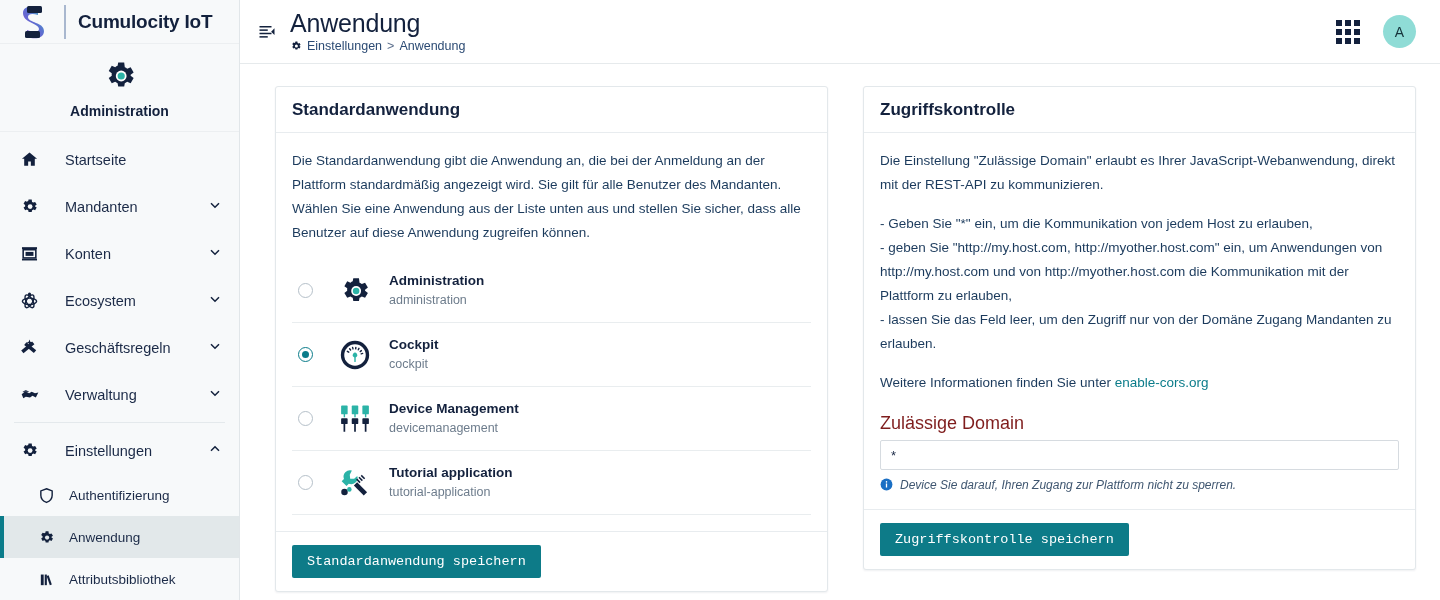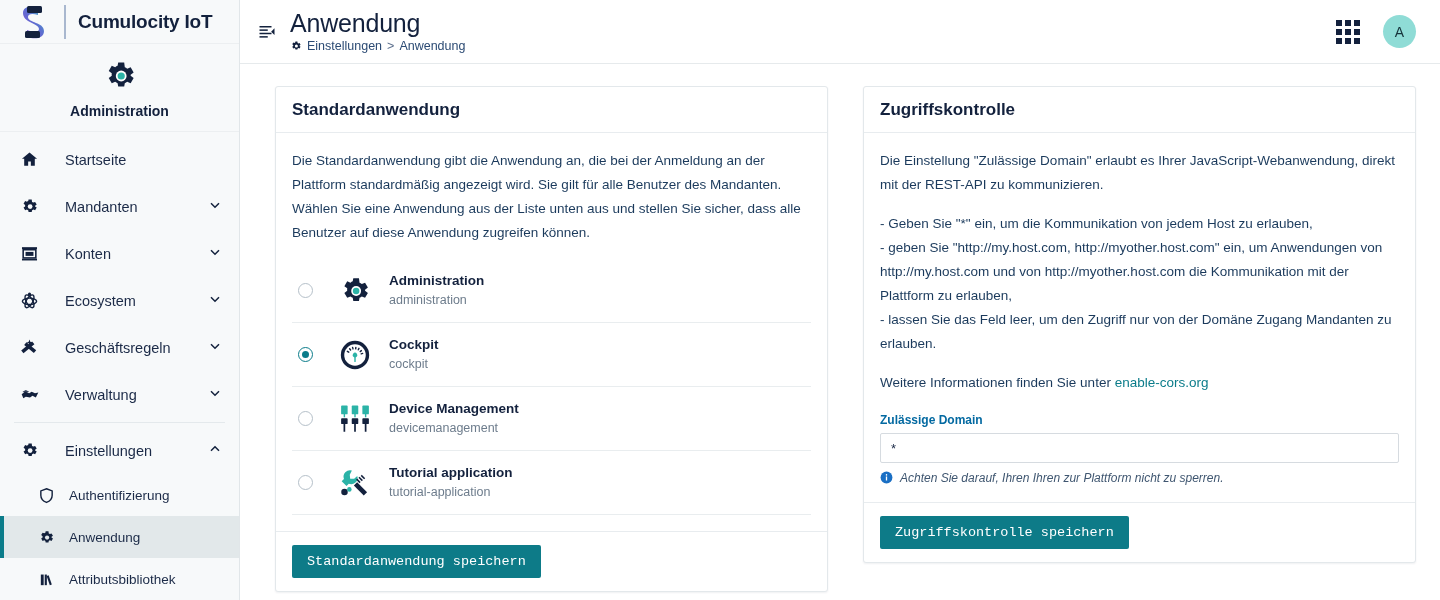--- a/index.html
+++ b/index.html
@@ -140,21 +140,21 @@
   .app-ctx { font-size:12.5px; color:#6d7c8c; line-height:17px; margin-top:3px; }
 
   .btn-primary {
     background:#0d7b88; color:#ffffff;
     border:none; border-radius:2px;
     font-family:Liberation Mono, monospace;
     font-size:13.5px; padding:9px 15px;
     cursor:pointer;
   }
 
-  .field-label { font-size:12px; font-weight:bold; color:#0369a1; margin:18px 0 6px; }
+  .field-label { font-size:18px; font-weight:normal; color:#7f1d1d; margin:18px 0 6px; }
   .text-input {
     width:100%; height:30px;
     border:1px solid #d6dbe0; border-radius:2px;
     padding:4px 10px; font-size:13px; color:#1b2a47;
     font-family:"Liberation Sans", sans-serif;
     background:#ffffff;
   }
   .hint { display:flex; align-items:flex-start; gap:7px; margin-top:8px; }
   .hint-text { font-size:12px; font-style:italic; color:#3f5670; line-height:15px; }
   .link { color:#0b7c8a; text-decoration:none; }
@@ -522,21 +522,21 @@
             <div class="field-label">Zulässige Domain</div>
             <input class="text-input" type="text" value="*" style="">
             <div class="hint">
               <span>
                 <svg width="13" height="13" viewBox="0 0 16 16" style="display:block">
                   <circle cx="8" cy="8" r="7.3" fill="#1a6fc4"></circle>
                   <rect x="7.2" y="6.7" width="1.6" height="5" fill="#ffffff"></rect>
                   <rect x="7.2" y="3.8" width="1.6" height="1.9" fill="#ffffff"></rect>
                 </svg>
               </span>
-              <span class="hint-text">Achten Sie darauf, Ihren Ihren zur Plattform nicht zu sperren.</span>
+              <span class="hint-text">Device Sie darauf, Ihren Zugang zur Plattform nicht zu sperren.</span>
             </div>
           </div>
           <div class="card-footer">
             <button class="btn-primary">Zugriffskontrolle speichern</button>
           </div>
         </div>
       </div>
 
     </div>
   </section>

